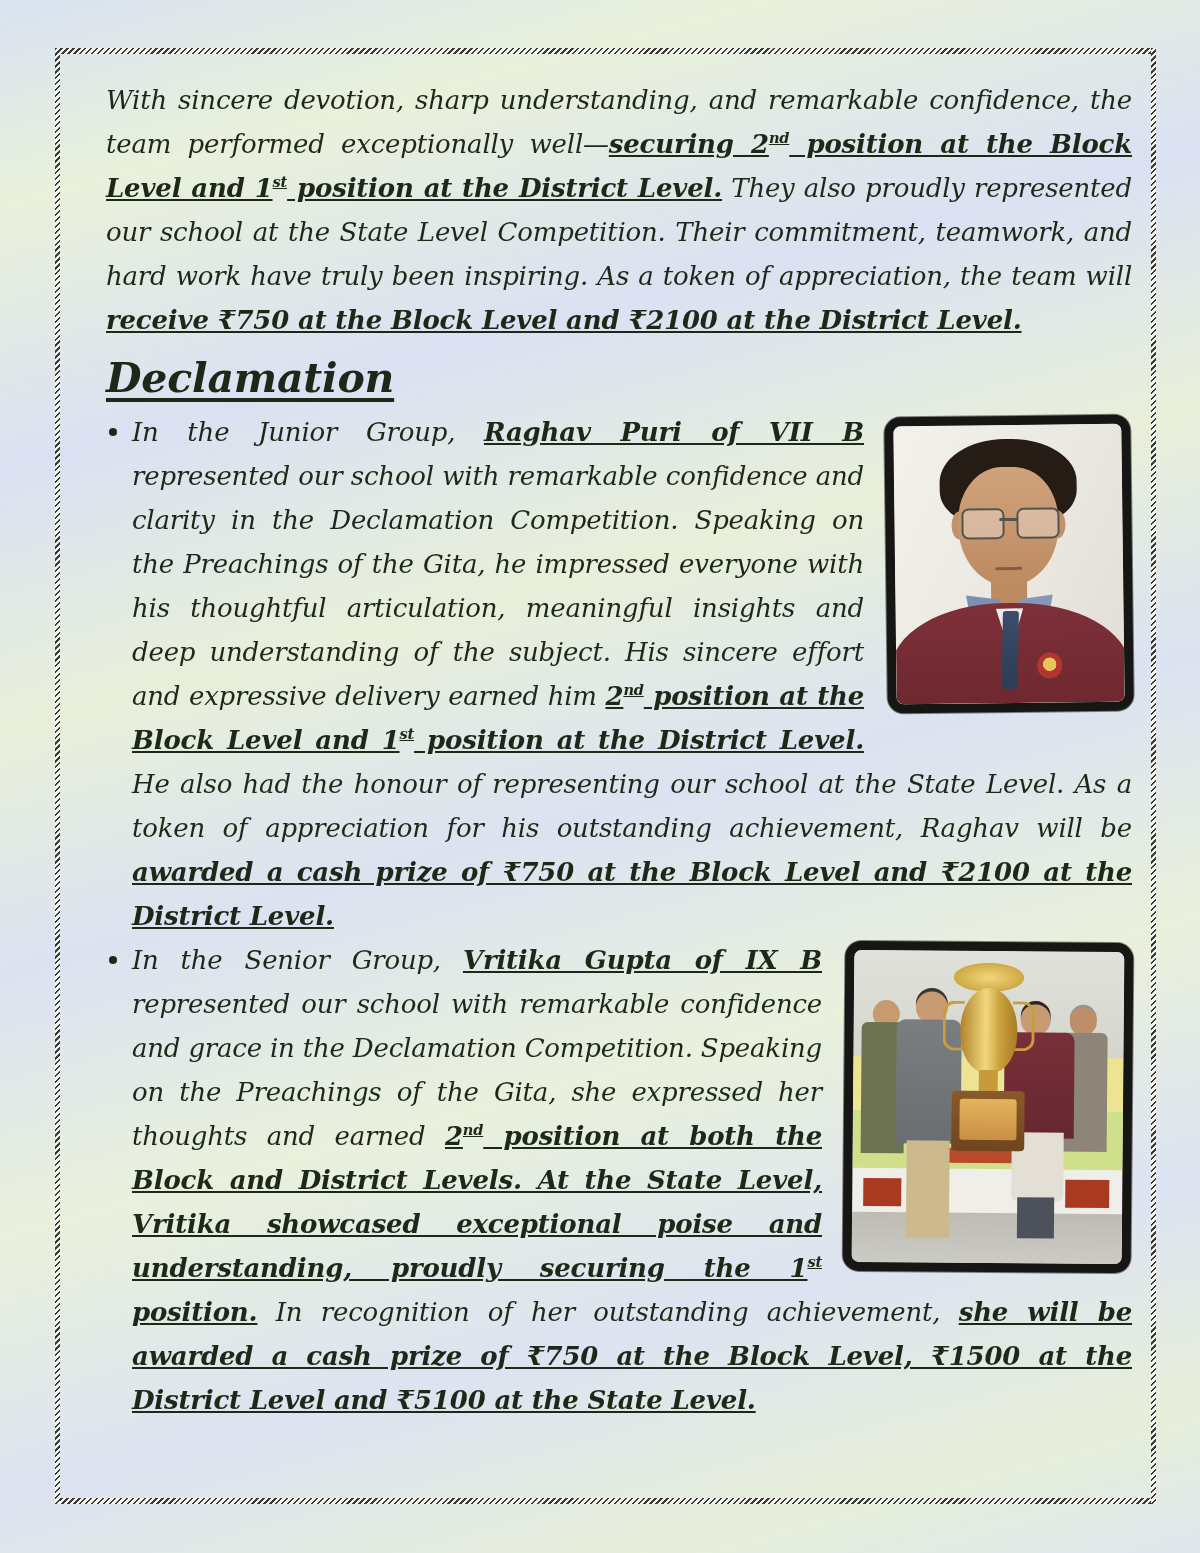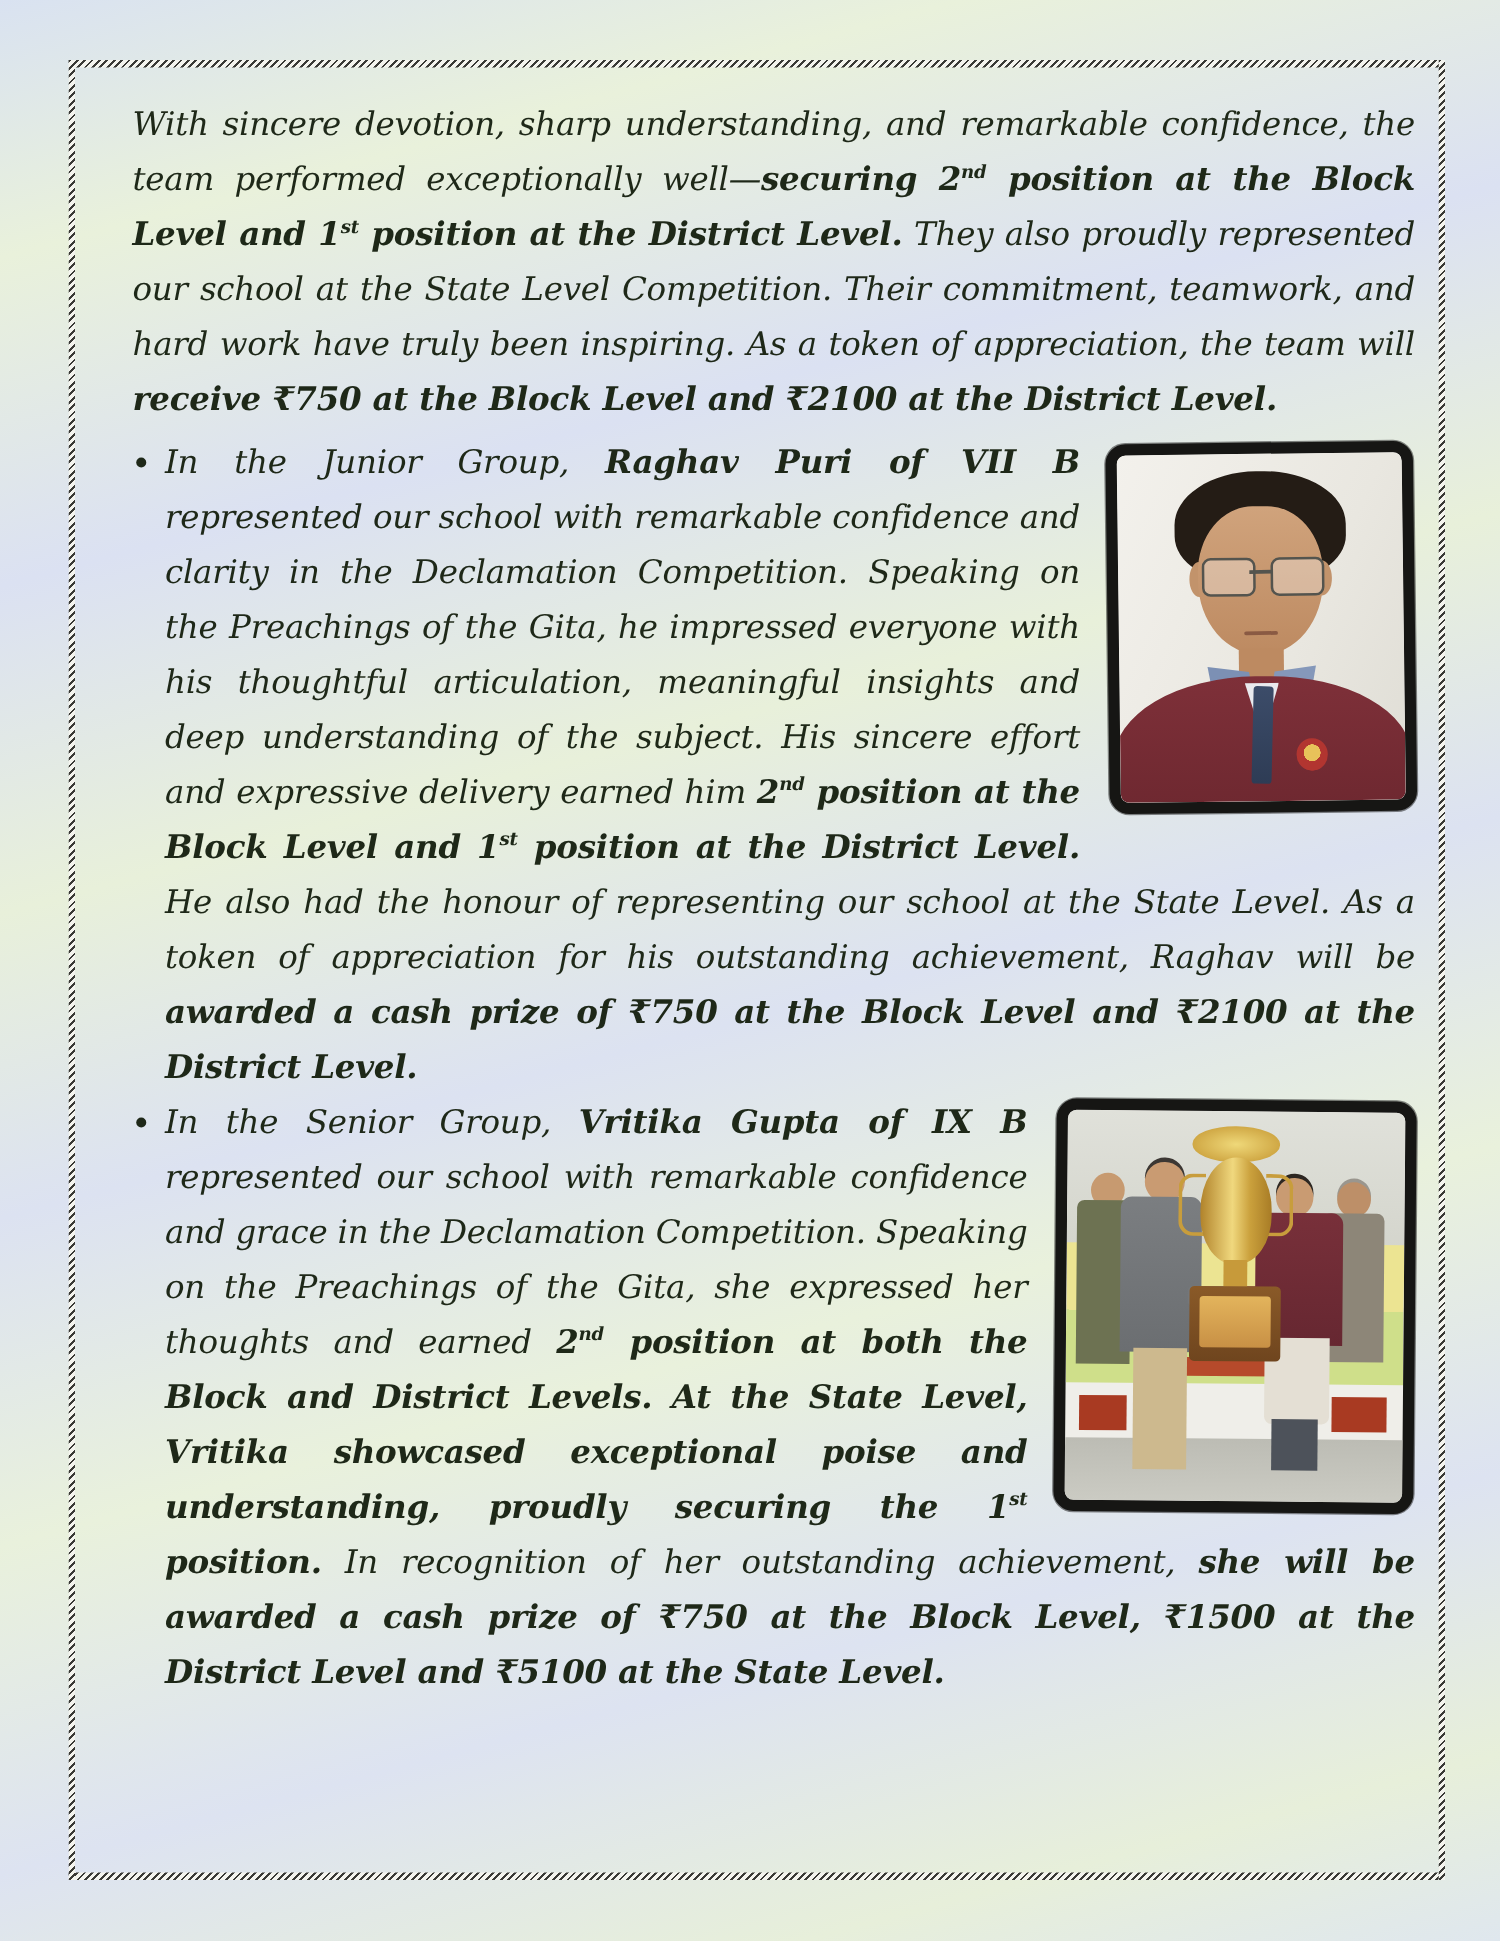--- a/index.html
+++ b/index.html
@@ -21,21 +21,21 @@
   .hatch-right  { right:44px; top:48px; bottom:49px; width:5px; }
 
   .content {
     position:absolute; left:60px; top:54px; width:1096px; height:1450px;
     padding:24px 24px 0 46px; box-sizing:border-box; overflow:hidden;
     color:#1e2818; font-style:italic; font-size:26px; line-height:44px;
     letter-spacing:-0.2px;
   }
   .para, .rich { text-align:justify; }
   .para { margin:0 0 6px 0; }
-  .b { font-weight:bold; }
+  .b { font-weight:bold;text-decoration:underline; }
   sup { vertical-align:super; font-size:0.56em; line-height:0; }
 
   h2.heading {
     font-size:41px; line-height:48px; font-weight:bold; font-style:italic;
     margin:12px 0 8px 0; text-decoration:underline;
     text-decoration-thickness:3.5px; text-underline-offset:6px;
   }
   ul.bullets { list-style:none; margin:0; padding:0; }
   ul.bullets > li { position:relative; padding-left:26px; }
   ul.bullets > li::before {
@@ -107,20 +107,21 @@
 <div class="sheet">
   <div class="hatch hatch-top"></div>
   <div class="hatch hatch-bottom"></div>
   <div class="hatch hatch-left"></div>
   <div class="hatch hatch-right"></div>
 
   <div class="content">
 
     <p class="para"><span>With sincere devotion, sharp understanding, and remarkable confidence, the team performed exceptionally well—</span><span class="b">securing 2</span><sup class="b">nd</sup><span class="b"> position at the Block Level and 1</span><sup class="b">st</sup><span class="b"> position at the District Level.</span><span> They also proudly represented our school at the State Level Competition. Their commitment, teamwork, and hard work have truly been inspiring. As a token of appreciation, the team will </span><span class="b">receive ₹750 at the Block Level and ₹2100 at the District Level.</span></p>
 
+    <h2 class="heading">Declamation</h2>
 
     <ul class="bullets">
 
       <li>
         <div class="photo photo1" role="img" aria-label="Portrait of Raghav Puri wearing glasses and a maroon school blazer over a blue-collared shirt">
           <div class="pinner">
             <div class="abs p1-bg"></div>
             <div class="abs p1-hair"></div>
             <div class="abs p1-ear-l"></div>
             <div class="abs p1-ear-r"></div>

